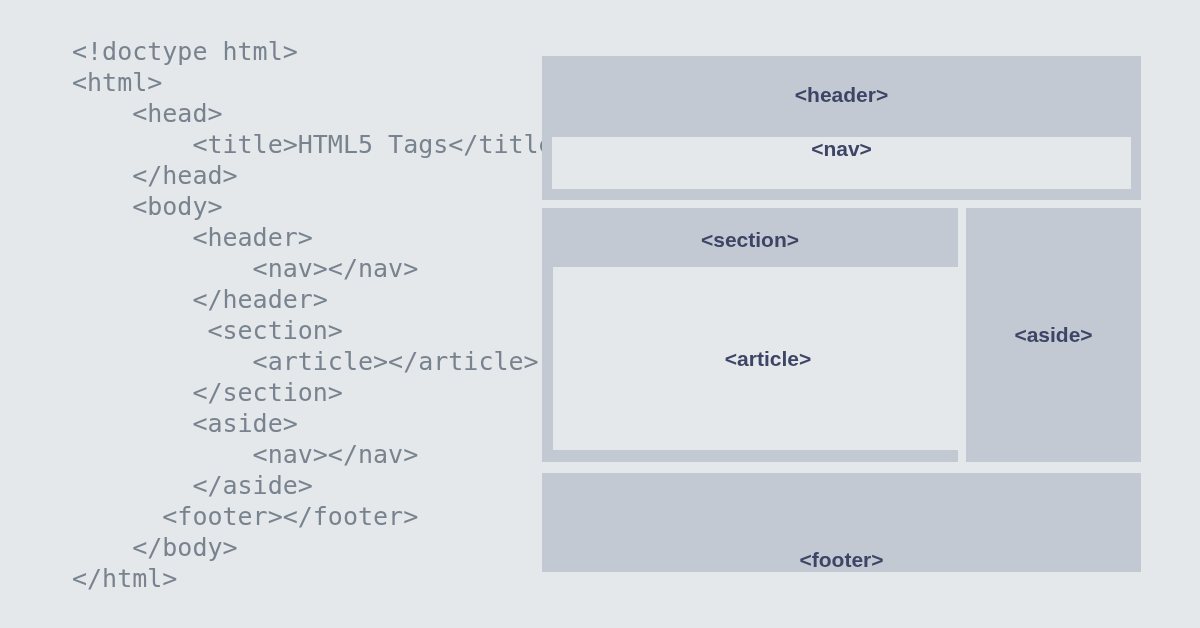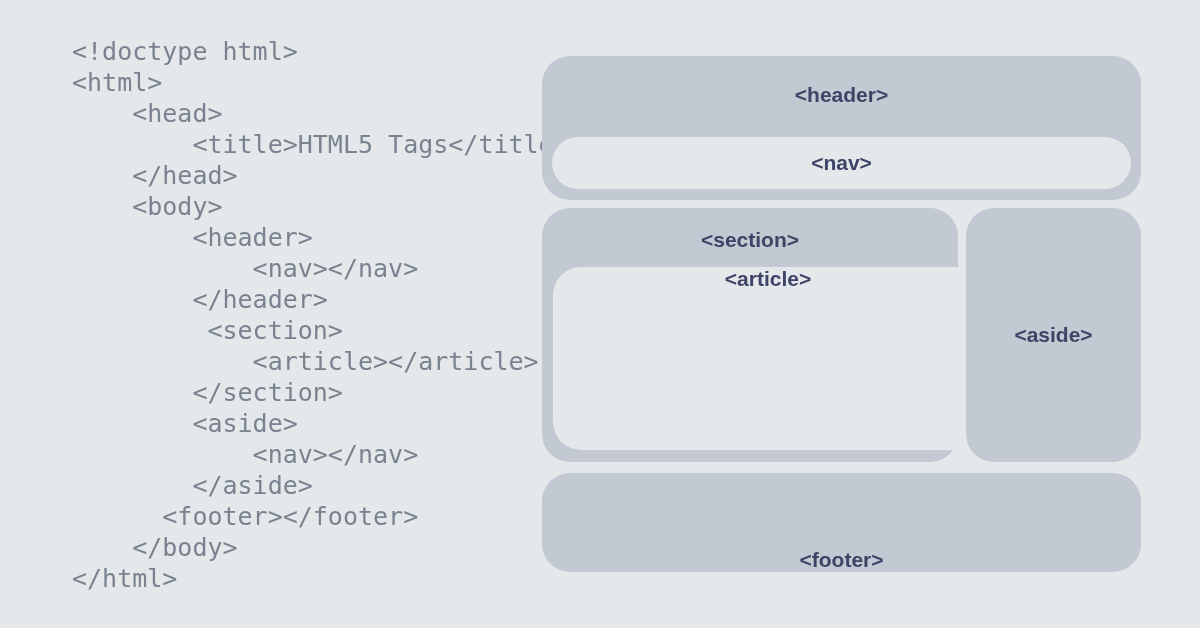--- a/index.html
+++ b/index.html
@@ -1,15 +1,15 @@
 <!DOCTYPE html>
 <html><head>
 <meta charset="utf-8">
 <style>
-  * { margin:0; padding:0; box-sizing:border-box;border-radius:28px; }
+  * { margin:0; padding:0; box-sizing:border-box; }
   html, body {
     width:1200px; height:628px;
     background:#e4e8ea;
     font-family:"Liberation Sans", sans-serif;
     overflow:hidden;
   }
   #stage { position:relative; width:1200px; height:628px; background:#e4e8ea; }
 
   
   #code-listing {
@@ -37,27 +37,27 @@
     align-items:flex-start;
     justify-content:center;
   }
   .dbox.light { background:#e4e8ea; }
   .dbox > .dlabel { pointer-events:none; }
 
   
   #box-header { left:542px; top:56px; width:599px; height:144px; }
   #box-header > .dlabel { margin-top:27px; }
   #box-nav { left:10px; top:81px; width:579px; height:52px;
-             display:flex; align-items:center; justify-content:center; }
+             display:flex; justify-content:center; }
 
   
   #box-section { left:542px; top:208px; width:416px; height:254px; }
   #box-section > .dlabel { margin-top:20px; }
   #box-article { left:11px; top:59px; width:430px; height:183px;
-                 display:flex; align-items:flex-start; justify-content:center; }
+                 display:flex; align-items:center; justify-content:center; }
 
   #box-aside { left:966px; top:208px; width:175px; height:254px;
                align-items:center; }
 
   
   #box-footer { left:542px; top:473px; width:599px; height:99px;
                 align-items:flex-end; }
 </style>
 </head>
 <body>

